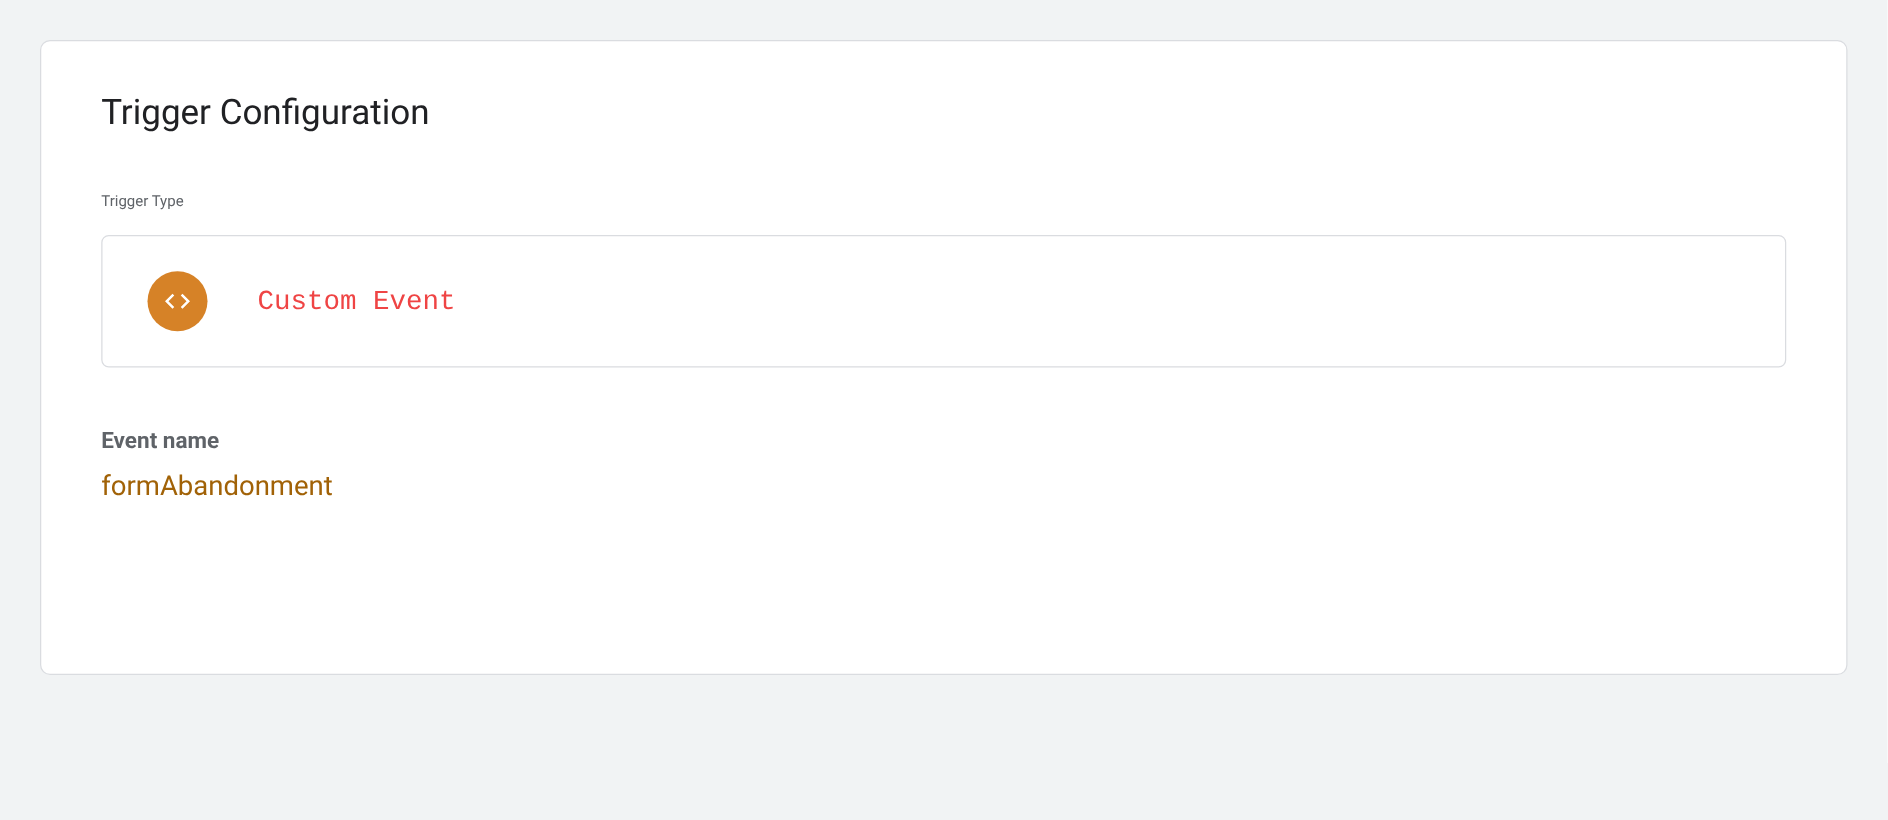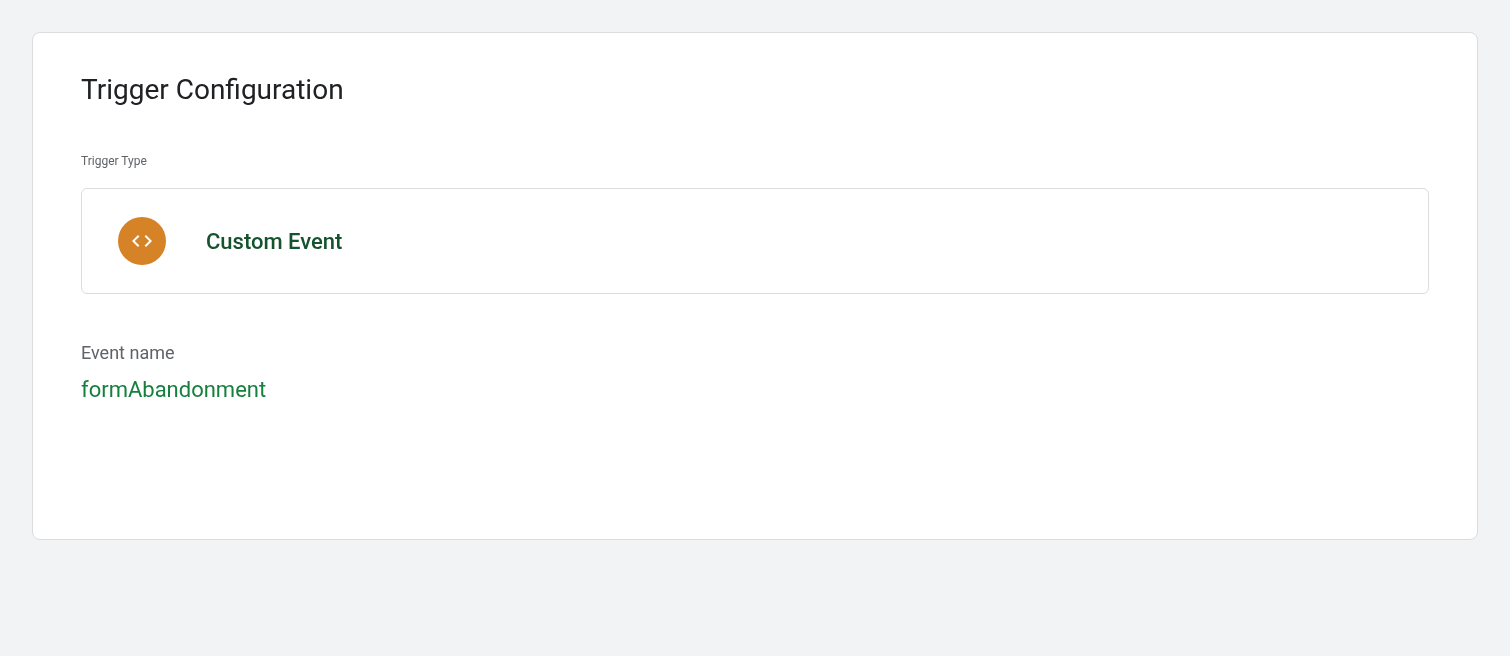--- a/index.html
+++ b/index.html
@@ -55,35 +55,36 @@
       flex-shrink: 0;
     }
     .trigger-icon svg {
       width: 24px;
       height: 24px;
       fill: #fff;
     }
     .trigger-type-name {
       font-size: 22px;
       font-weight: 500;
-      color: #14532d;
+      color: #ef4444;
+      font-family: Liberation Mono, monospace;
     }
     .field-group {
       margin-bottom: 48px;
     }
     .field-label-sm {
       font-size: 18px;
-      font-weight: 400;
+      font-weight: 700;
       color: #5f6368;
       margin-bottom: 14px;
     }
     .field-value {
       font-size: 22px;
       font-weight: 400;
-      color: #15803d;
+      color: #a16207;
     }
   </style>
 </head>
 <body>
 
 <div class="card">
   <h1 class="card-title">Trigger Configuration</h1>
 
   <div class="field-label">Trigger Type</div>
 

